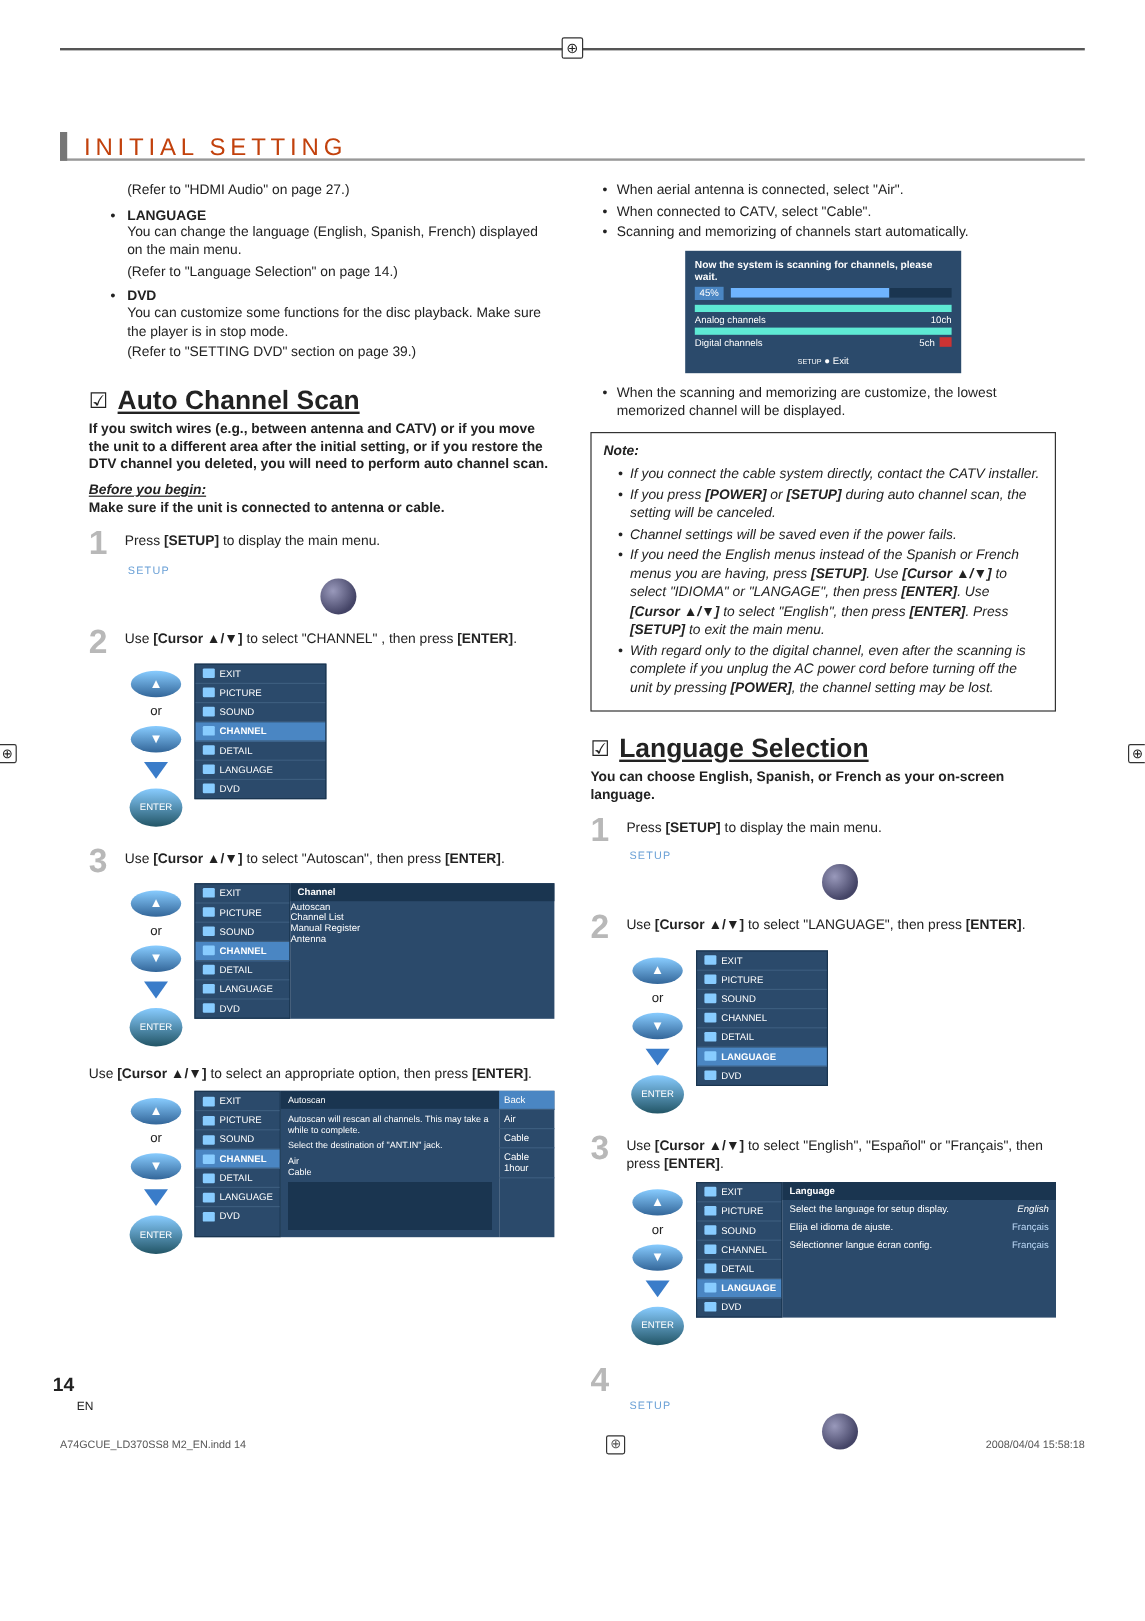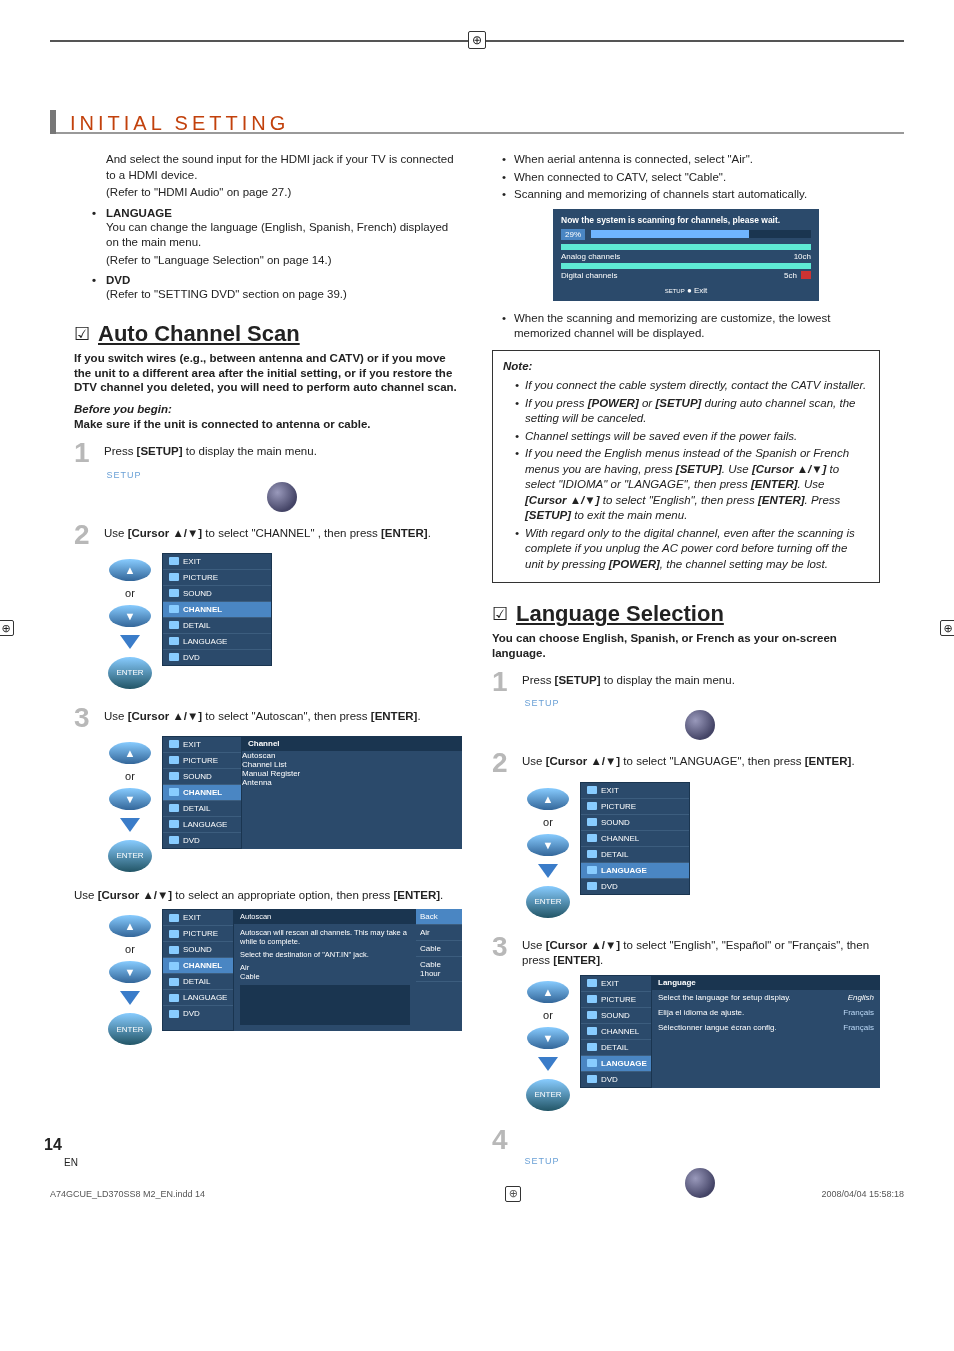--- a/index.html
+++ b/index.html
@@ -37,21 +37,21 @@
   .bullet-dot { position:relative; padding-left:14px;}
   .bullet-dot::before{content:"•"; position:absolute; left:0; top:0;}
   .check-heading {
     font-size: 22px; font-weight: bold; text-decoration: underline;
     margin: 18px 0 4px 0; position: relative; padding-left: 24px;
   }
   .check-heading::before{
     content:"☑"; position:absolute; left:0; top:2px; font-size:18px; font-weight:normal;
   }
   .bold-para { font-weight: bold; line-height:1.3; margin-bottom:8px;}
-  .ital-head { font-style: italic; font-weight: bold; margin: 8px 0 2px 0;}
+  .ital-head { font-style: italic; font-weight: bold; margin: 8px 0 2px 0; text-decoration: underline;}
   .step-row { display:flex; align-items:flex-start; gap:8px; margin:8px 0 2px 0;}
   .step-num { font-size:28px; font-weight:bold; color:#b8b8b8; line-height:0.9; min-width:22px;}
   .step-text { flex:1; line-height:1.35; padding-top:4px;}
   .setup-graphic { margin: 4px 0 10px 28px; }
   .setup-label { color:#6aa0d6; font-size:9px; letter-spacing:1px; text-align:center; width:44px;}
   .setup-btn { width:30px; height:30px; border-radius:50%; background: radial-gradient(circle at 35% 35%, #99b, #446 70%); margin:2px auto 0 auto;}
   .dpad-group { display:flex; flex-direction:column; align-items:center; gap:4px; margin:6px 0 4px 26px;}
   .dpad-oval { width:42px; height:22px; border-radius:50%/50%; background:linear-gradient(#8cf,#369); display:flex; align-items:center; justify-content:center; color:#fff; font-size:11px;}
   .dpad-or { font-size:11px; margin:2px 0;}
   .dpad-down { width:0;height:0;border-left:10px solid transparent;border-right:10px solid transparent;border-top:14px solid #3a7cc9; margin:4px 0;}
@@ -67,21 +67,21 @@
   .osd-panel .phead{ background:#1a3550; padding:3px 6px; font-weight:bold;}
   .osd-right-col{ background:#2b4a6b; color:#fff; width:46px; font-size:8px;}
   .osd-right-col .rrow{padding:3px 4px; border-bottom:1px solid #3c5d7e;}
   .osd-right-col .rrow.hl{background:#4a86c3;}
   .note-box { border:1px solid #333; padding:8px 10px; margin-top:8px; font-style:italic; line-height:1.35;}
   .note-box .nb-hd{ font-weight:bold; font-style:italic; margin-bottom:4px;}
   .note-box li{ margin-left:12px; position:relative; padding-left:10px; list-style:none; margin-bottom:2px;}
   .note-box li::before{content:"•"; position:absolute; left:0;}
   .sub-bullets li{ margin-left:10px; position:relative; padding-left:12px; list-style:none; line-height:1.35; margin-bottom:2px;}
   .sub-bullets li::before{content:"•"; position:absolute; left:0;}
-  .scan-dialog{ background:#2b4a6b; color:#fff; width:266px; font-size:8px; margin:6px auto 10px auto; padding:6px 8px;}
+  .scan-dialog{ background:#2b4a6b; color:#fff; width:230px; font-size:8px; margin:6px auto 10px auto; padding:6px 8px;}
   .scan-dialog .sd-title{ font-weight:bold; margin-bottom:4px; font-size:8.5px;}
   .scan-dialog .sd-bar-row{display:flex; align-items:center; gap:6px; margin-bottom:4px;}
   .scan-dialog .sd-pct{ background:#4a86c3; padding:1px 4px;}
   .scan-dialog .sd-bar{ flex:1; height:8px; background:#1a3550; position:relative;}
   .scan-dialog .sd-bar-fill{ position:absolute; left:0; top:0; height:100%; background:#6fb5ff; width:72%;}
   .scan-dialog .sd-row{ display:flex; justify-content:space-between; padding:2px 0; border-top:6px solid #5eead4;}
   .scan-dialog .sd-exit{ text-align:center; margin-top:4px; font-size:8px;}
   .stop-icon{display:inline-block;width:10px;height:8px;background:#c33;vertical-align:middle;margin-left:4px;}
   .page-num { position:absolute; bottom:84px; left:44px; font-size:16px; font-weight:bold;}
   .page-lang{ position:absolute; bottom:70px; left:64px; font-size:10px;}
@@ -111,28 +111,28 @@
 <div class="side-mark-r footer-mark">⊕</div>
 
 <div class="section-header">
   <span class="bar"></span>
   <span class="title">INITIAL SETTING</span>
 </div>
 
 <div class="columns content-padding">
 
   <div class="col">
-    <div class="indent body-text">And select the sound input for the HDMI jack if your TV is connected to a HDMI device.</div>
     <div class="indent body-text">(Refer to "HDMI Audio" on page 27.)</div>
 
     <div class="bullet-label bullet-dot">LANGUAGE</div>
     <div class="indent body-text">You can change the language (English, Spanish, French) displayed on the main menu.</div>
     <div class="indent body-text">(Refer to "Language Selection" on page 14.)</div>
 
     <div class="bullet-label bullet-dot">DVD</div>
+    <div class="indent body-text">You can customize some functions for the disc playback. Make sure the player is in stop mode.</div>
     <div class="indent body-text">(Refer to "SETTING DVD" section on page 39.)</div>
 
     <div class="check-heading">Auto Channel Scan</div>
     <div class="bold-para">If you switch wires (e.g., between antenna and CATV) or if you move the unit to a different area after the initial setting, or if you restore the DTV channel you deleted, you will need to perform auto channel scan.</div>
     <div class="ital-head">Before you begin:</div>
     <div class="bold-para" style="font-weight:bold;">Make sure if the unit is connected to antenna or cable.</div>
 
     <div class="step-row">
       <div class="step-num">1</div>
       <div class="step-text">Press <b>[SETUP]</b> to display the main menu.</div>
@@ -304,21 +304,21 @@
   <div class="col">
     <ul class="sub-bullets">
       <li>When aerial antenna is connected, select "Air".</li>
       <li>When connected to CATV, select "Cable".</li>
       <li>Scanning and memorizing of channels start automatically.</li>
     </ul>
 
     <div class="scan-dialog">
       <div class="sd-title">Now the system is scanning for channels, please wait.</div>
       <div class="sd-bar-row">
-        <span class="sd-pct">29%</span>
+        <span class="sd-pct">45%</span>
         <div class="sd-bar">
             <div class="sd-bar-fill"></div>
           </div>
       </div>
       <div class="sd-row">
           <span>Analog channels</span>
           <span>10ch</span>
         </div>
       <div class="sd-row">
           <span>Digital channels</span>

